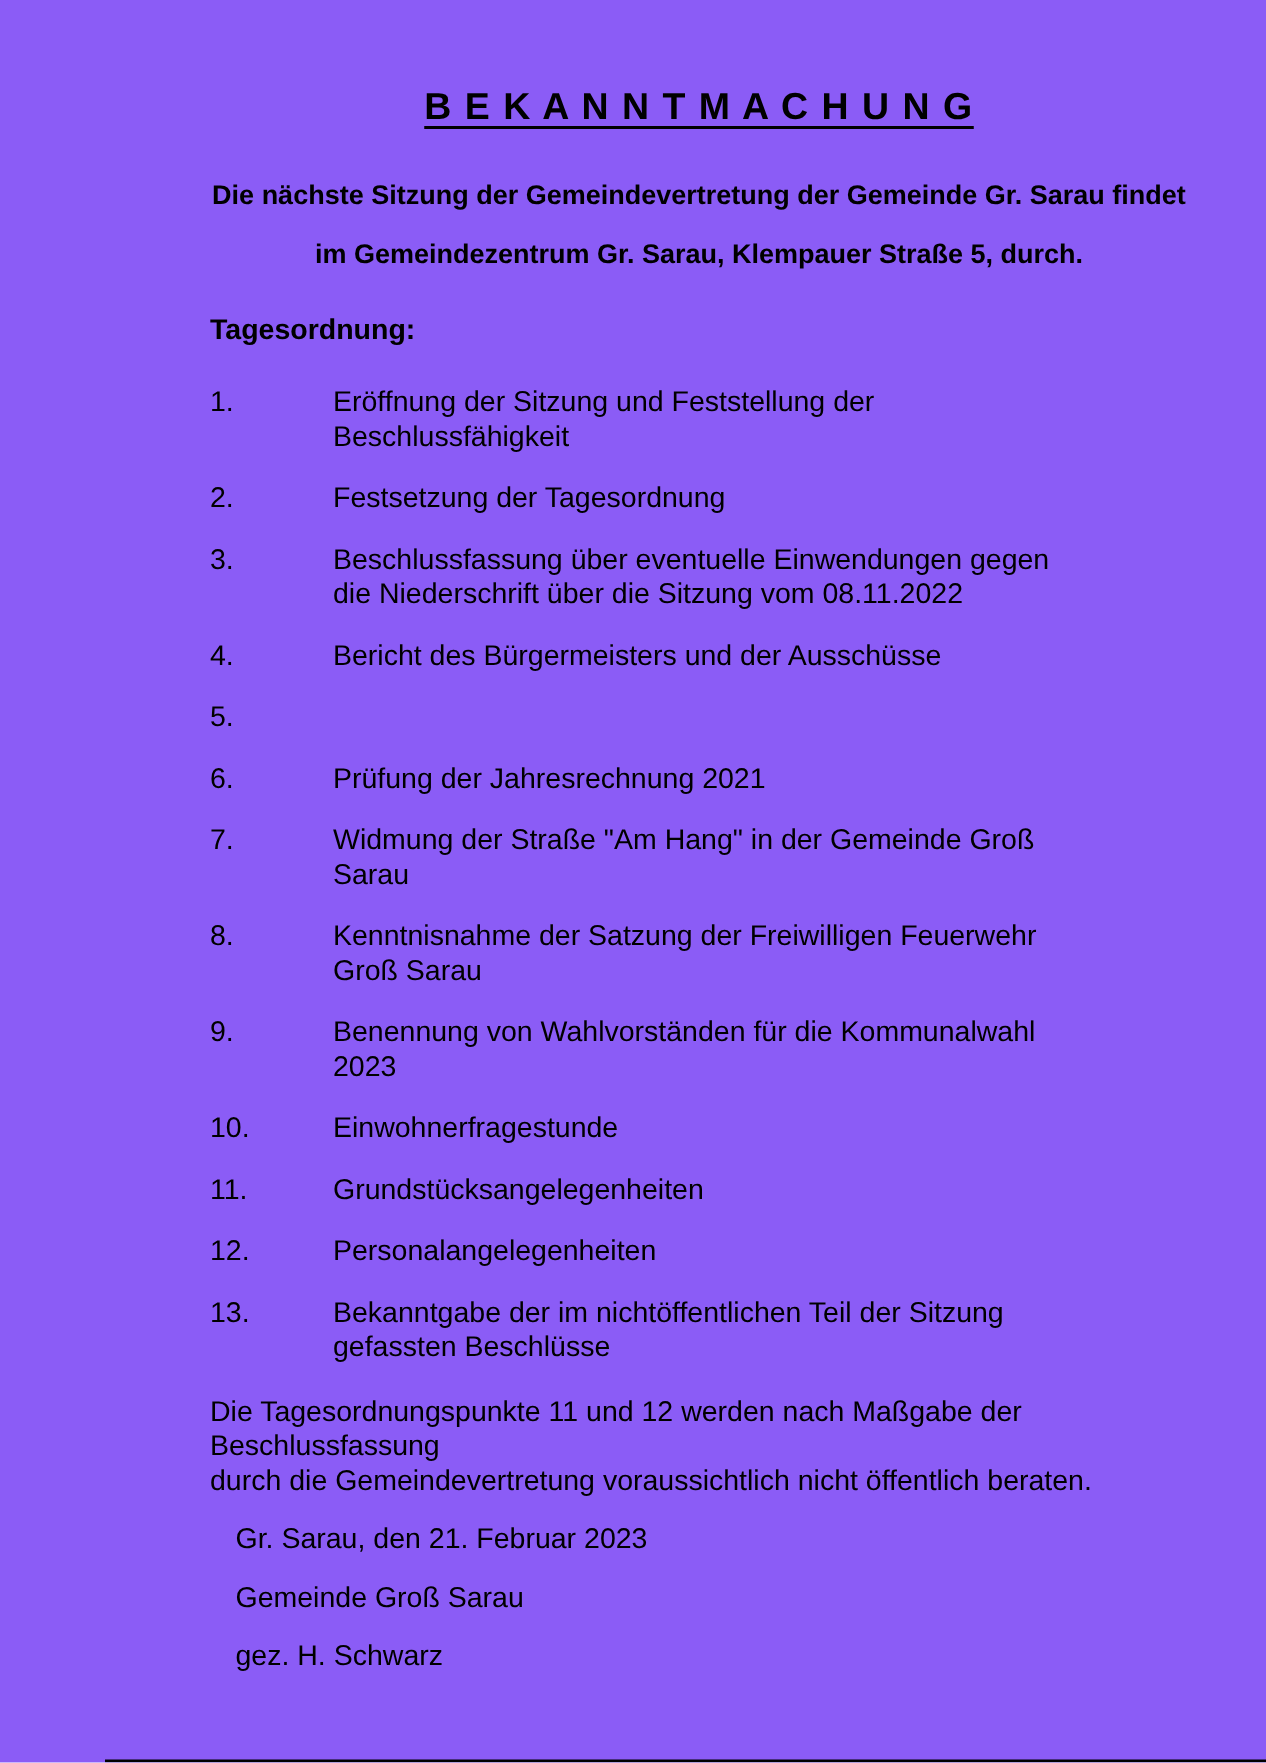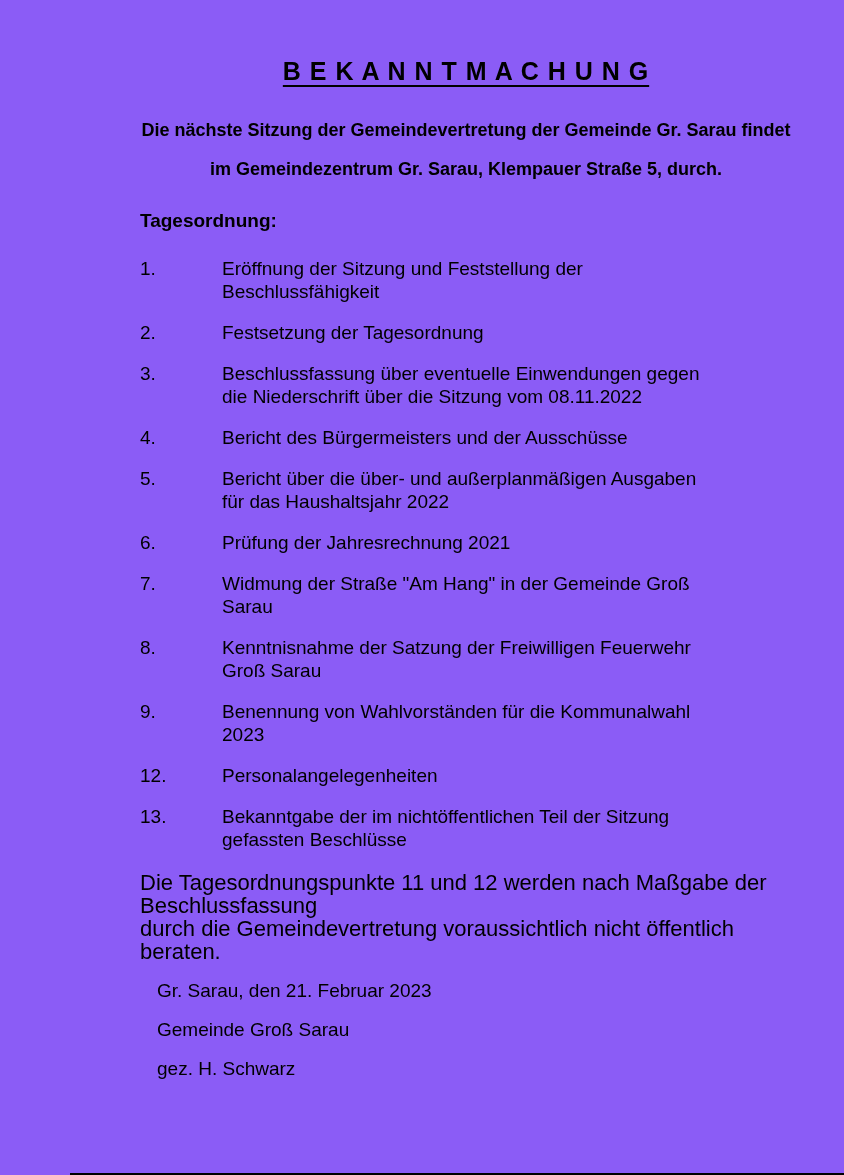--- a/index.html
+++ b/index.html
@@ -72,21 +72,21 @@
   .agenda-num {
     flex: 0 0 82px;
   }
   .agenda-text {
     flex: 1 1 auto;
     max-width: 575px;
     white-space: pre-line;
   }
   .closing-note {
     margin: 20px 0 0 0;
-    font-size: 22px;
+    font-size: 19px;
     line-height: 23px;
     white-space: pre-line;
   }
   .signature-block {
     margin-top: 17px;
     font-size: 19px;
     line-height: 22px;
   }
   .signature-block p {
     margin: 17px;
@@ -131,41 +131,47 @@
         <div class="agenda-num">3.</div>
         <div class="agenda-text">Beschlussfassung über eventuelle Einwendungen gegen
 die Niederschrift über die Sitzung vom 08.11.2022</div>
       </div>
       <div class="agenda-row">
         <div class="agenda-num">4.</div>
         <div class="agenda-text">Bericht des Bürgermeisters und der Ausschüsse</div>
       </div>
       <div class="agenda-row">
         <div class="agenda-num">5.</div>
-        <div class="agenda-text">Bericht über die über- und außerplanmäßigen Ausgaben
-für das Haushaltsjahr 2022</div>
       </div>
       <div class="agenda-row">
         <div class="agenda-num">6.</div>
         <div class="agenda-text">Prüfung der Jahresrechnung 2021</div>
       </div>
       <div class="agenda-row">
         <div class="agenda-num">7.</div>
         <div class="agenda-text">Widmung der Straße "Am Hang" in der Gemeinde Groß
 Sarau</div>
       </div>
       <div class="agenda-row">
         <div class="agenda-num">8.</div>
         <div class="agenda-text">Kenntnisnahme der Satzung der Freiwilligen Feuerwehr
 Groß Sarau</div>
       </div>
       <div class="agenda-row">
         <div class="agenda-num">9.</div>
         <div class="agenda-text">Benennung von Wahlvorständen für die Kommunalwahl
 2023</div>
+      </div>
+      <div class="agenda-row">
+        <div class="agenda-num">10.</div>
+        <div class="agenda-text">Einwohnerfragestunde</div>
+      </div>
+      <div class="agenda-row">
+        <div class="agenda-num">11.</div>
+        <div class="agenda-text">Grundstücksangelegenheiten</div>
       </div>
       <div class="agenda-row">
         <div class="agenda-num">12.</div>
         <div class="agenda-text">Personalangelegenheiten</div>
       </div>
       <div class="agenda-row">
         <div class="agenda-num">13.</div>
         <div class="agenda-text">Bekanntgabe der im nichtöffentlichen Teil der Sitzung
 gefassten Beschlüsse</div>
       </div>

